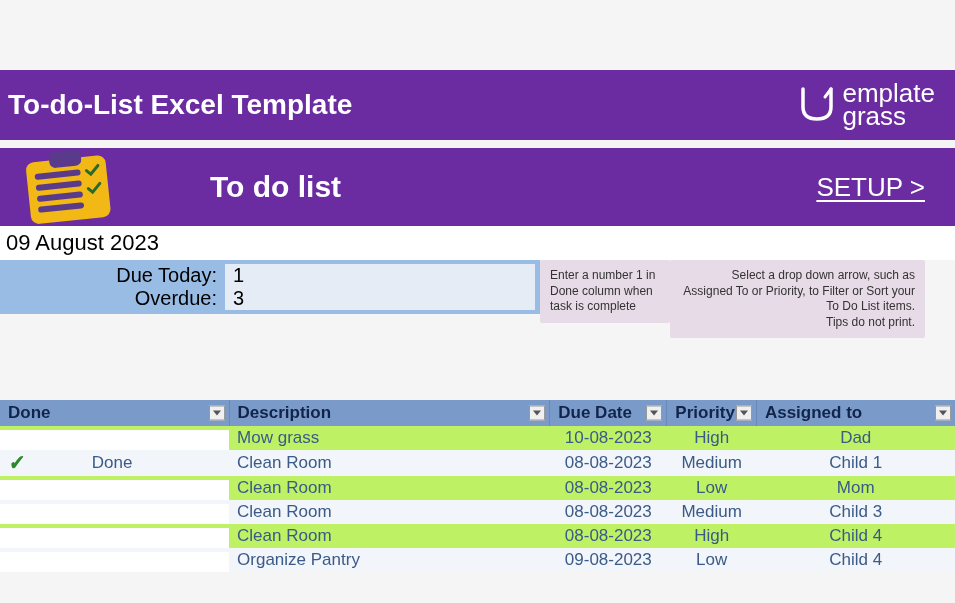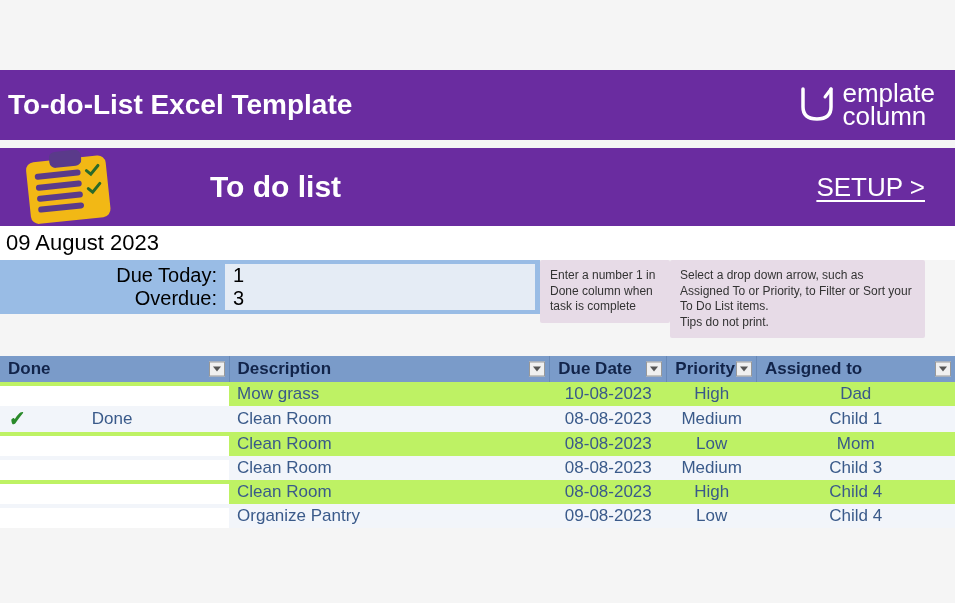--- a/index.html
+++ b/index.html
@@ -51,25 +51,25 @@
   
   .tip-box {
     background: #e7dbe7;
     color: #333;
     font-size: 12px;
     padding: 8px 10px;
     width: 130px;
     line-height: 1.3;
     border-radius: 2px;
   }
-  .tip-box.wide { width: 255px; }
+  .tip-box.wide { width: 255px; text-align: right; }
   
   .table-spacer { height: 18px; background: #f5f5f5; }
   
-  .table-container { background: white; }
+  .table-container { background: white; margin-top: 44px; }
   .todo-table { width: 100%; border-collapse: collapse; }
   .todo-table th {
     background: #7a9bc9;
     color: #12244a;
     font-size: 17px;
     font-weight: bold;
     text-align: left;
     padding: 3px 8px;
     position: relative;
     border-right: 1px solid #6889b8;
@@ -124,21 +124,21 @@
 
 <div class="header-banner">
   <div class="header-title">To-do-List Excel Template</div>
   <div class="logo">
     <svg class="logo-icon" width="44" height="44" viewBox="0 0 44 44">
       <path d="M 8 6 L 8 24 Q 8 36 22 36 Q 36 36 36 24 L 36 6" stroke="white" stroke-width="3.5" fill="none" stroke-linecap="round"></path>
       <path d="M 36 6 L 30 14" stroke="white" stroke-width="3" fill="none" stroke-linecap="round"></path>
     </svg>
     <div class="logo-text">
       <div>emplate</div>
-      <div>column</div>
+      <div>grass</div>
     </div>
   </div>
 </div>
 
 <div class="band-spacer"></div>
 
 <div class="sub-banner">
   <div style="display:flex;align-items:center;">
     <svg class="clipboard-icon" width="110" height="80" viewBox="0 0 110 80" style="transform:rotate(-6deg);">
       <rect x="18" y="12" width="80" height="62" rx="8" fill="#f2b815"></rect>

